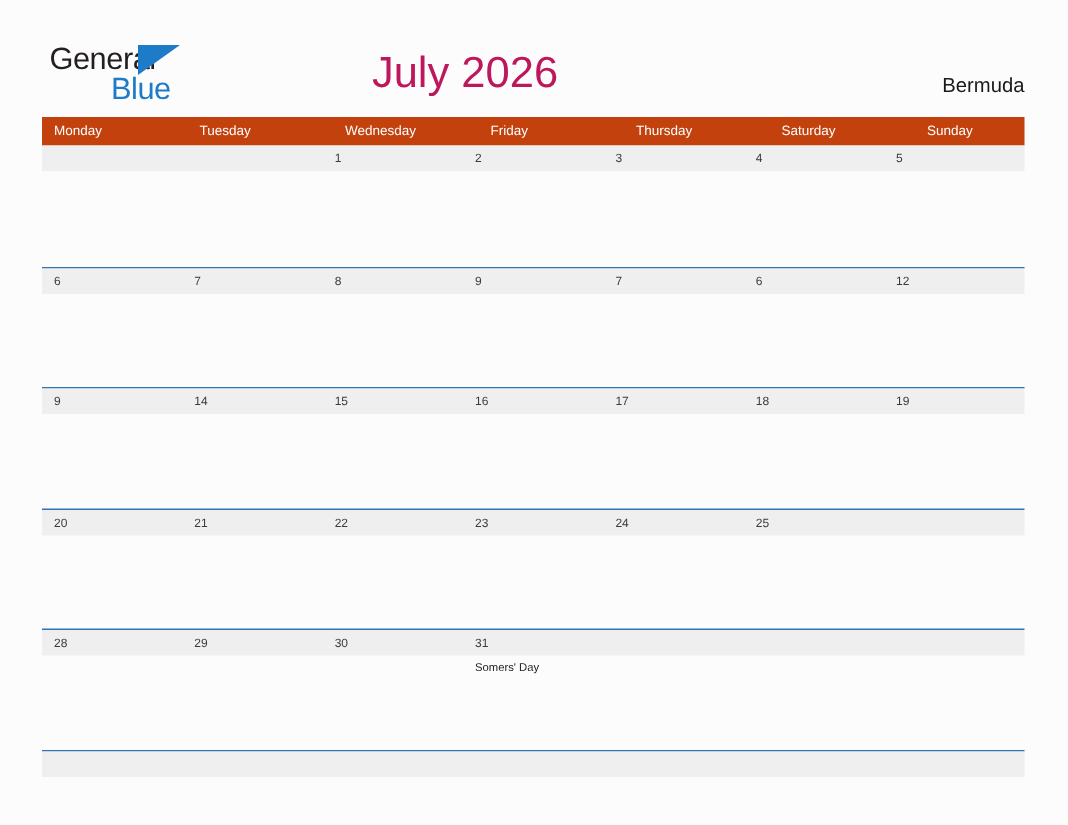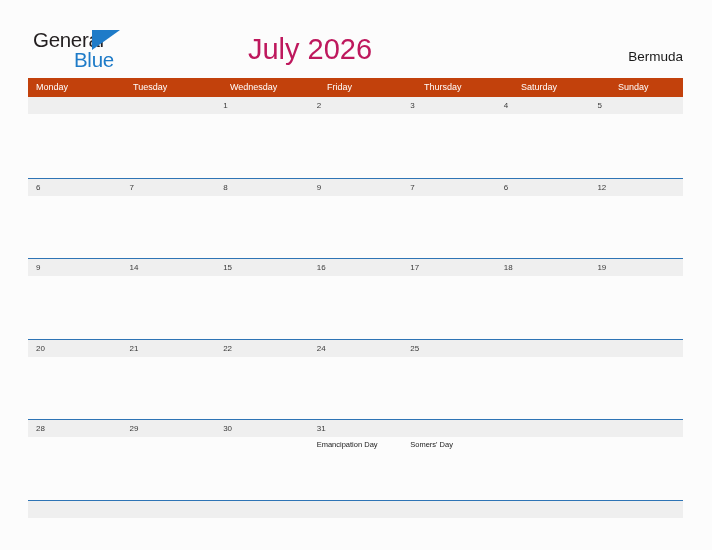--- a/index.html
+++ b/index.html
@@ -255,20 +255,21 @@
       <div class="day-event-cell"></div>
       <div class="day-event-cell"></div>
     </div>
   </div>
 
   <div class="week-row">
     <div class="day-strip">
       <div class="day-num-cell">20</div>
       <div class="day-num-cell">21</div>
       <div class="day-num-cell">22</div>
+      <div class="day-num-cell">23</div>
       <div class="day-num-cell">24</div>
       <div class="day-num-cell">25</div>
     </div>
     <div class="day-body">
       <div class="day-event-cell"></div>
       <div class="day-event-cell"></div>
       <div class="day-event-cell"></div>
       <div class="day-event-cell"></div>
       <div class="day-event-cell"></div>
       <div class="day-event-cell"></div>
@@ -282,21 +283,20 @@
       <div class="day-num-cell">29</div>
       <div class="day-num-cell">30</div>
       <div class="day-num-cell">31</div>
       <div class="day-num-cell"></div>
       <div class="day-num-cell"></div>
     </div>
     <div class="day-body">
       <div class="day-event-cell"></div>
       <div class="day-event-cell"></div>
       <div class="day-event-cell"></div>
-      <div class="day-event-cell">Emancipation Day</div>
       <div class="day-event-cell">Somers' Day</div>
       <div class="day-event-cell"></div>
       <div class="day-event-cell"></div>
     </div>
   </div>
 
   <div class="week-row">
     <div class="day-strip">
       <div class="day-num-cell"></div>
       <div class="day-num-cell"></div>

